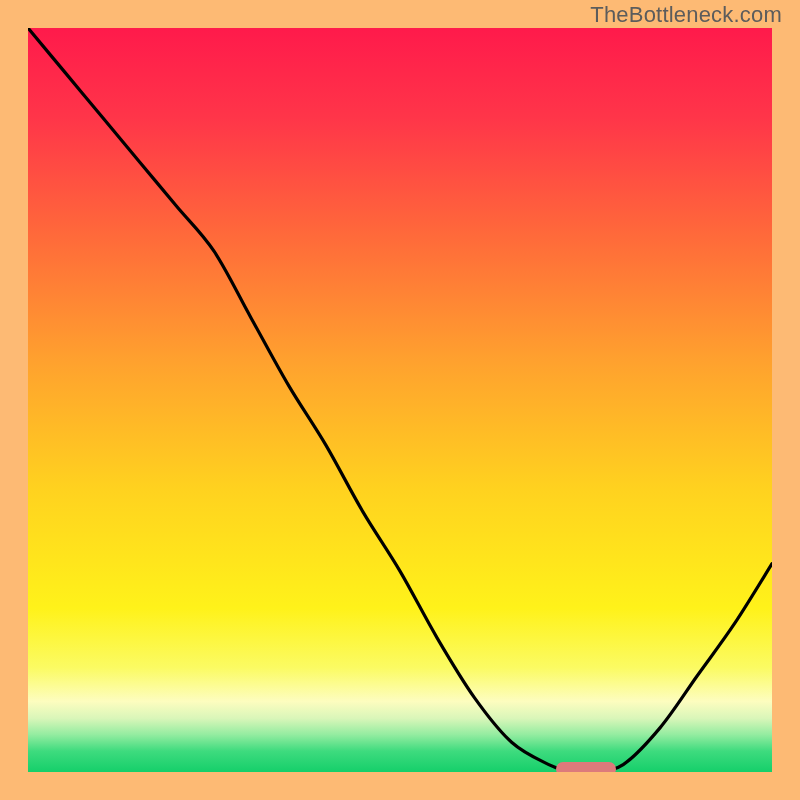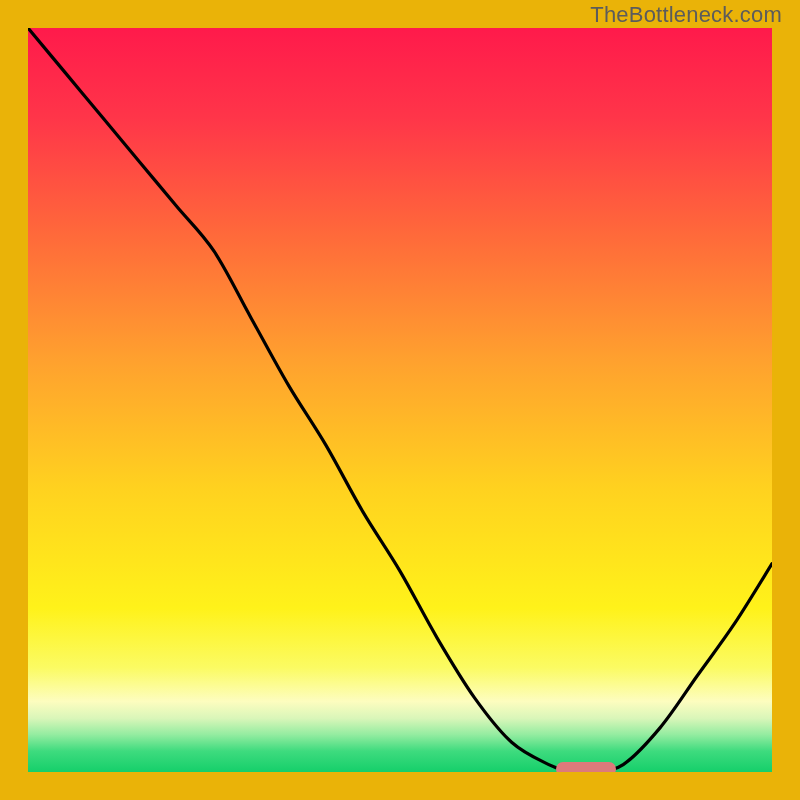--- a/index.html
+++ b/index.html
@@ -10,21 +10,21 @@
     background: #000;
     overflow: hidden;
     font-family: Arial, Helvetica, sans-serif;
   }
   .frame {
     position: absolute;
     left: 0;
     top: 0;
     width: 800px;
     height: 800px;
-    background: #eab308;
+    background: #fdba74;
   }
   .plot-area {
     position: absolute;
     left: 28px;
     top: 28px;
     width: 744px;
     height: 744px;
     overflow: hidden;
   }
   .gradient {

